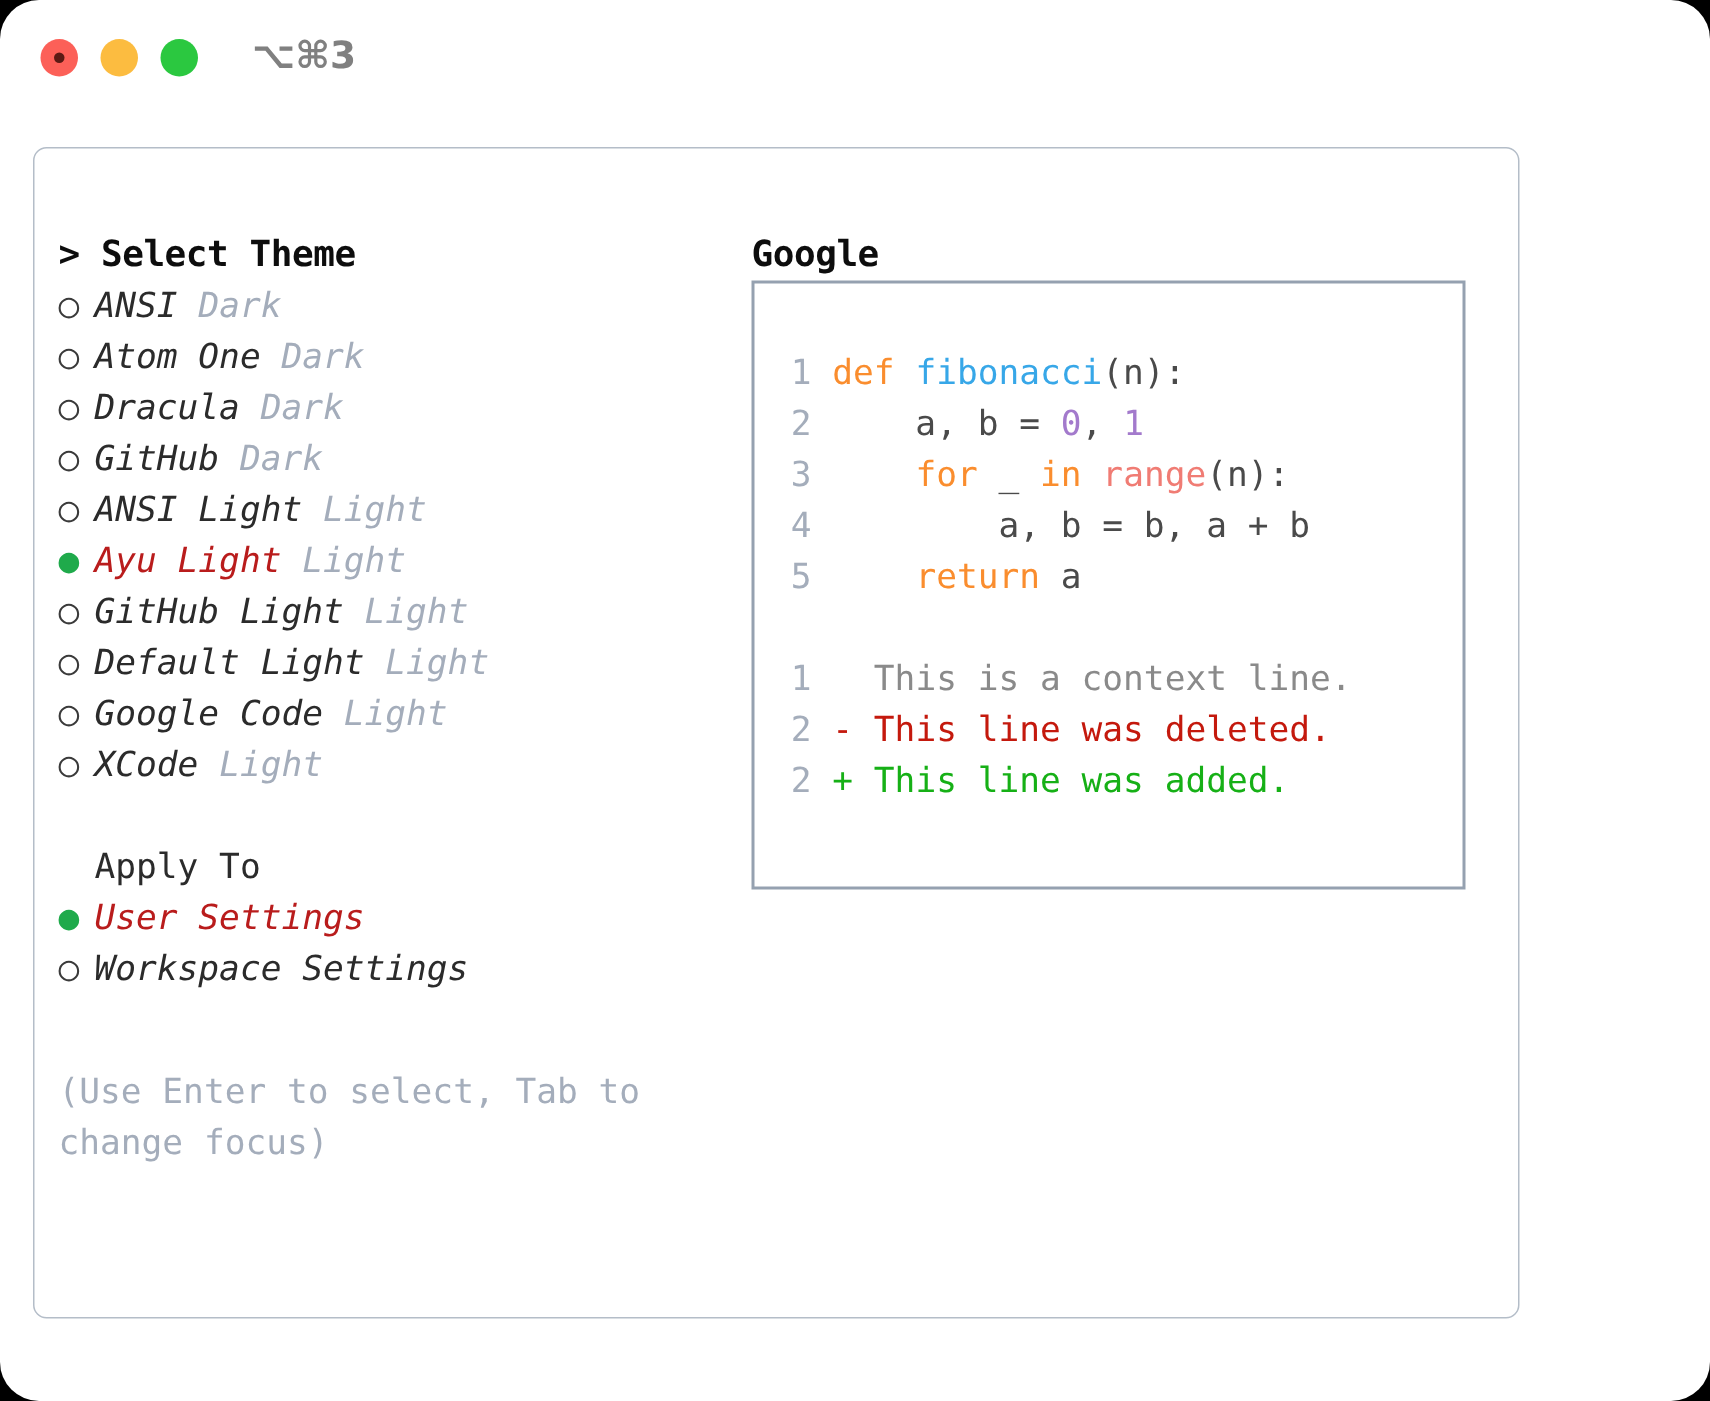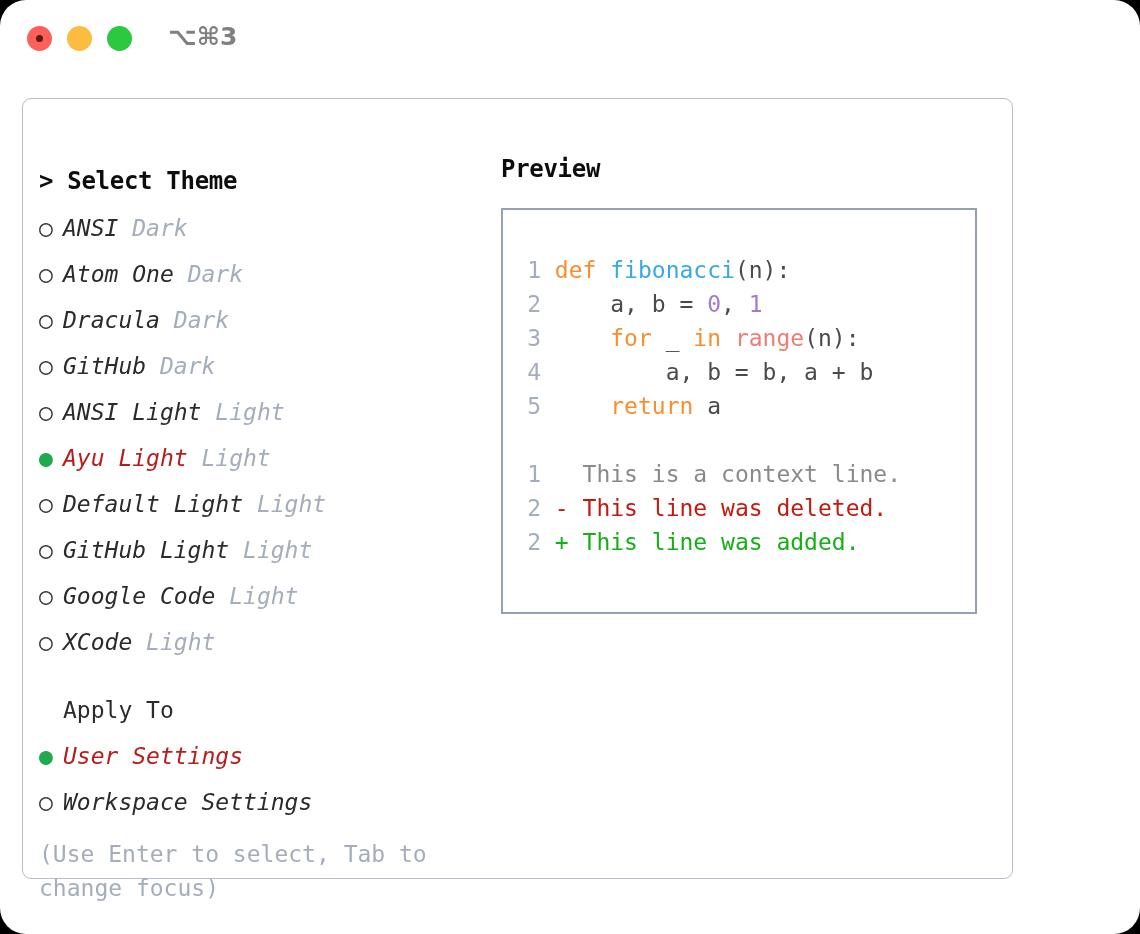--- a/index.html
+++ b/index.html
@@ -80,21 +80,20 @@
     left: 16px;
     top: 52px;
     width: 450px;
   }
   .mono-line {
     font-family: "DejaVu Sans Mono", monospace;
     font-size: 23px;
     line-height: 34px;
     white-space: pre;
     color: #2b2b2b;
-    margin-top: 12px;
   }
   #theme-header {
     font-weight: bold;
     color: #0d0d0d;
     font-size: 24px;
     line-height: 36px;
     letter-spacing: -0.3px;
   }
   .theme-row {
     height: 34px;
@@ -111,21 +110,21 @@
   .item-label { color: #2b2b2b; }
   .item-label.sel { color: #b91c1c; }
   .item-tag { color: #a4adbb; }
 
   #applyto-header {
     margin-top: 34px;
     padding-left: 24px;
     color: #2b2b2b;
   }
   #help-text {
-    margin-top: 18px;
+    margin-top: 48px;
     width: 420px;
     color: #a4adbb;
     white-space: normal;
     font-size: 23px;
     line-height: 34px;
     font-family: "DejaVu Sans Mono", monospace;
   }
 
   
   #right-col {
@@ -137,21 +136,20 @@
   #preview-header {
     font-family: "DejaVu Sans Mono", monospace;
     font-size: 24px;
     font-weight: bold;
     color: #0d0d0d;
     line-height: 36px;
     letter-spacing: -0.3px;
     white-space: pre;
   }
   #preview-box {
-    margin-top: 21px;
     width: 476px;
     height: 406px;
     border: 2px solid #95a1b0;
     box-sizing: border-box;
     background: #ffffff;
     position: relative;
   }
   #code-area {
     position: absolute;
     left: 12px;
@@ -195,36 +193,36 @@
 
     <div id="left-col">
       <div class="mono-line" id="theme-header">&gt; Select Theme</div>
       <div id="theme-items">
           <div class="mono-line theme-row"><span class="radio-mark">○</span><span class="item-label">ANSI</span> <span class="item-tag">Dark</span></div>
           <div class="mono-line theme-row"><span class="radio-mark">○</span><span class="item-label">Atom One</span> <span class="item-tag">Dark</span></div>
           <div class="mono-line theme-row"><span class="radio-mark">○</span><span class="item-label">Dracula</span> <span class="item-tag">Dark</span></div>
           <div class="mono-line theme-row"><span class="radio-mark">○</span><span class="item-label">GitHub</span> <span class="item-tag">Dark</span></div>
           <div class="mono-line theme-row"><span class="radio-mark">○</span><span class="item-label">ANSI Light</span> <span class="item-tag">Light</span></div>
           <div class="mono-line theme-row"><span class="radio-mark on">●</span><span class="item-label sel">Ayu Light</span> <span class="item-tag">Light</span></div>
+          <div class="mono-line theme-row"><span class="radio-mark">○</span><span class="item-label">GitHub Light</span> <span class="item-tag">Light</span></div>
           <div class="mono-line theme-row"><span class="radio-mark">○</span><span class="item-label">Default Light</span> <span class="item-tag">Light</span></div>
-          <div class="mono-line theme-row"><span class="radio-mark">○</span><span class="item-label">GitHub Light</span> <span class="item-tag">Light</span></div>
           <div class="mono-line theme-row"><span class="radio-mark">○</span><span class="item-label">Google Code</span> <span class="item-tag">Light</span></div>
           <div class="mono-line theme-row"><span class="radio-mark">○</span><span class="item-label">XCode</span> <span class="item-tag">Light</span></div>
         </div>
 
       <div class="mono-line" id="applyto-header">Apply To</div>
       <div id="applyto-items">
           <div class="mono-line theme-row"><span class="radio-mark on">●</span><span class="item-label sel">User Settings</span></div>
           <div class="mono-line theme-row"><span class="radio-mark">○</span><span class="item-label">Workspace Settings</span></div>
         </div>
 
       <div id="help-text">(Use Enter to select, Tab to change focus)</div>
     </div>
 
     <div id="right-col">
-      <div id="preview-header">Preview</div>
+      <div id="preview-header">Google</div>
       <div id="preview-box">
         <div id="code-area"><div class="code-line"><span class="lineno">1</span> <span class="tok-kw">def </span><span class="tok-fn">fibonacci</span><span class="tok-txt">(n):</span></div><div class="code-line"><span class="lineno">2</span> <span class="tok-txt">    a, b = </span><span class="tok-num">0</span><span class="tok-txt">, </span><span class="tok-num">1</span></div><div class="code-line"><span class="lineno">3</span> <span class="tok-txt">    </span><span class="tok-kw">for</span><span class="tok-txt"> _ </span><span class="tok-kw">in</span><span class="tok-txt"> </span><span class="tok-call">range</span><span class="tok-txt">(n):</span></div><div class="code-line"><span class="lineno">4</span> <span class="tok-txt">        a, b = b, a + b</span></div><div class="code-line"><span class="lineno">5</span> <span class="tok-txt">    </span><span class="tok-kw">return</span><span class="tok-txt"> a</span></div><div class="gap"></div><div class="code-line"><span class="lineno">1</span> <span class="tok-ctx">  </span><span class="tok-ctx">This is a context line.</span></div><div class="code-line"><span class="lineno">2</span> <span class="tok-del">- </span><span class="tok-del">This line was deleted.</span></div><div class="code-line"><span class="lineno">2</span> <span class="tok-add">+ </span><span class="tok-add">This line was added.</span></div></div>
       </div>
     </div>
 
   </div>
 </div>
 
 </body></html>

